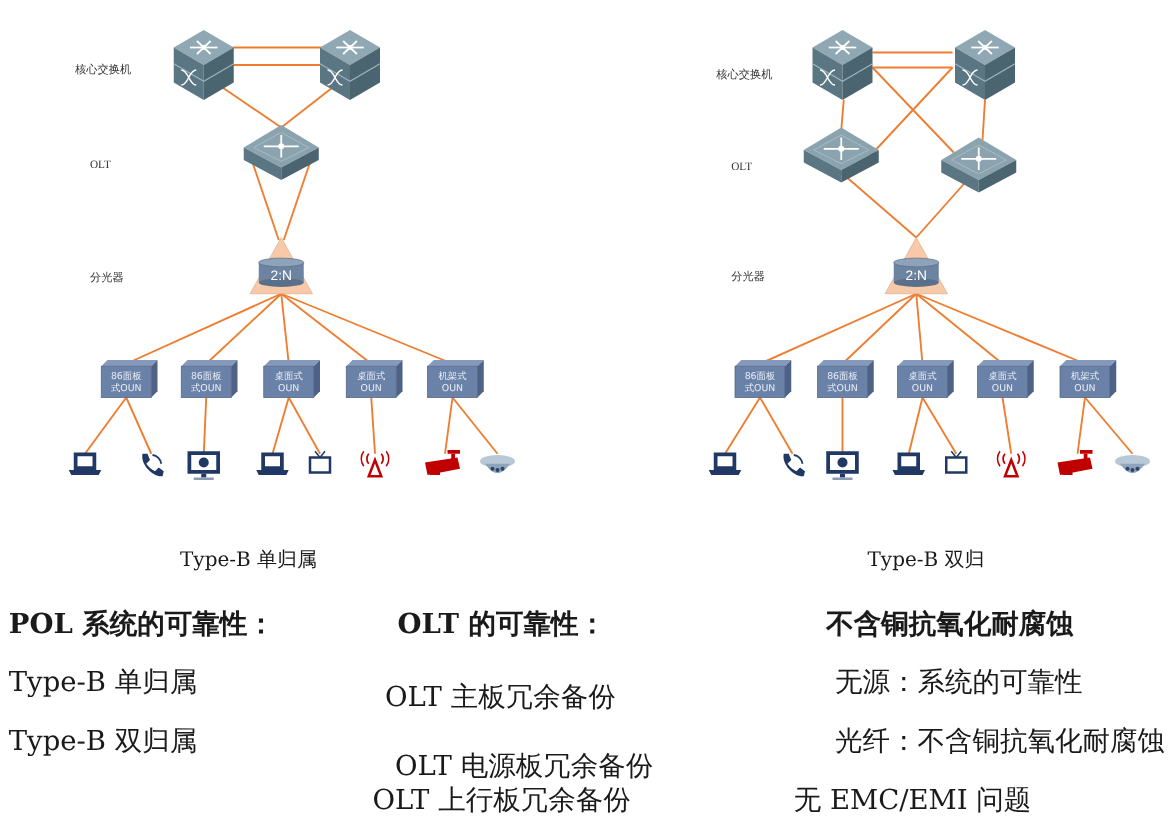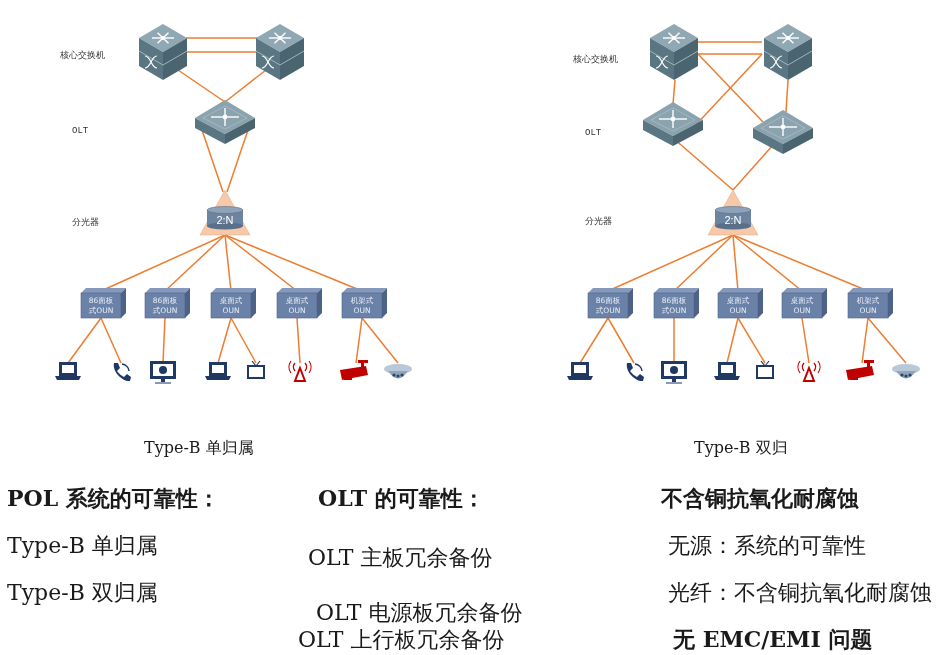--- a/index.html
+++ b/index.html
@@ -1,21 +1,21 @@
 <!DOCTYPE html>
 <html><head>
 <meta charset="utf-8">
 <style>
   html,body{margin:0;padding:0;background:#ffffff;}
   body{width:941px;height:655px;position:relative;overflow:hidden;font-family:"DejaVu Serif","Liberation Serif",serif;color:#1a1a1a;}
   .diagram{position:absolute;top:0;width:470px;height:400px;}
   #diag-left{left:0;}
   #diag-right{left:510px;}
   .diagram svg{position:absolute;left:0;top:0;}
-  .side-label{position:absolute;font-family:Liberation Mono, monospace;font-size:9px;color:#333;}
+  .side-label{position:absolute;font-family:Liberation Serif, serif;font-size:9px;color:#333;}
   .caption{position:absolute;font-size:16px;letter-spacing:0;}
   .txt{position:absolute;font-size:22px;white-space:nowrap;}
   .bold{font-weight:bold;}
 </style>
 </head>
 <body>
 
 <div class="diagram" id="diag-left">
   <span class="side-label" style="left:60px;top:49px;">核心交换机</span>
   <span class="side-label" style="left:72px;top:126px;">OLT</span>
@@ -335,13 +335,13 @@
 <div class="txt" style="left:7px;top:578px;">Type-B 双归属</div>
 
 <div class="txt bold" style="left:318px;top:484px;">OLT 的可靠性：</div>
 <div class="txt" style="left:308px;top:531px;margin-top:12px;">OLT 主板冗余备份</div>
 <div class="txt" style="left:316px;top:598px;">OLT 电源板冗余备份</div>
 <div class="txt" style="left:298px;top:625px;text-align:right;">OLT 上行板冗余备份</div>
 
 <div class="txt bold" style="left:661px;top:484px;">不含铜抗氧化耐腐蚀</div>
 <div class="txt" style="left:668px;top:531px;">无源：系统的可靠性</div>
 <div class="txt" style="left:668px;top:578px;">光纤：不含铜抗氧化耐腐蚀</div>
-<div class="txt" style="left:673px;top:625px;font-weight:bold;">无 EMC/EMI 问题</div>
+<div class="txt" style="left:635px;top:625px;">无 EMC/EMI 问题</div>
 
 </body></html>

